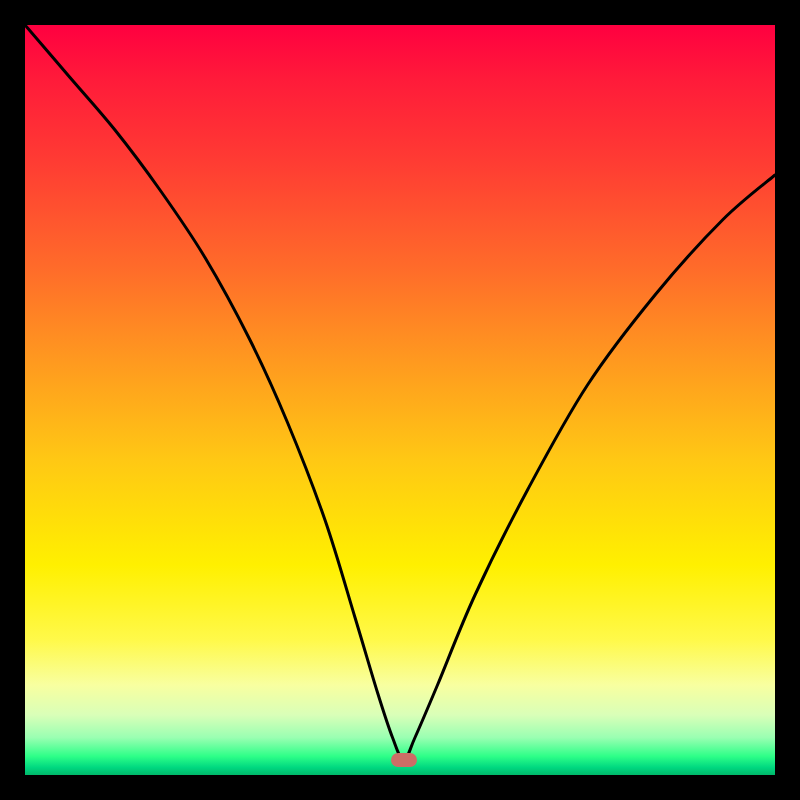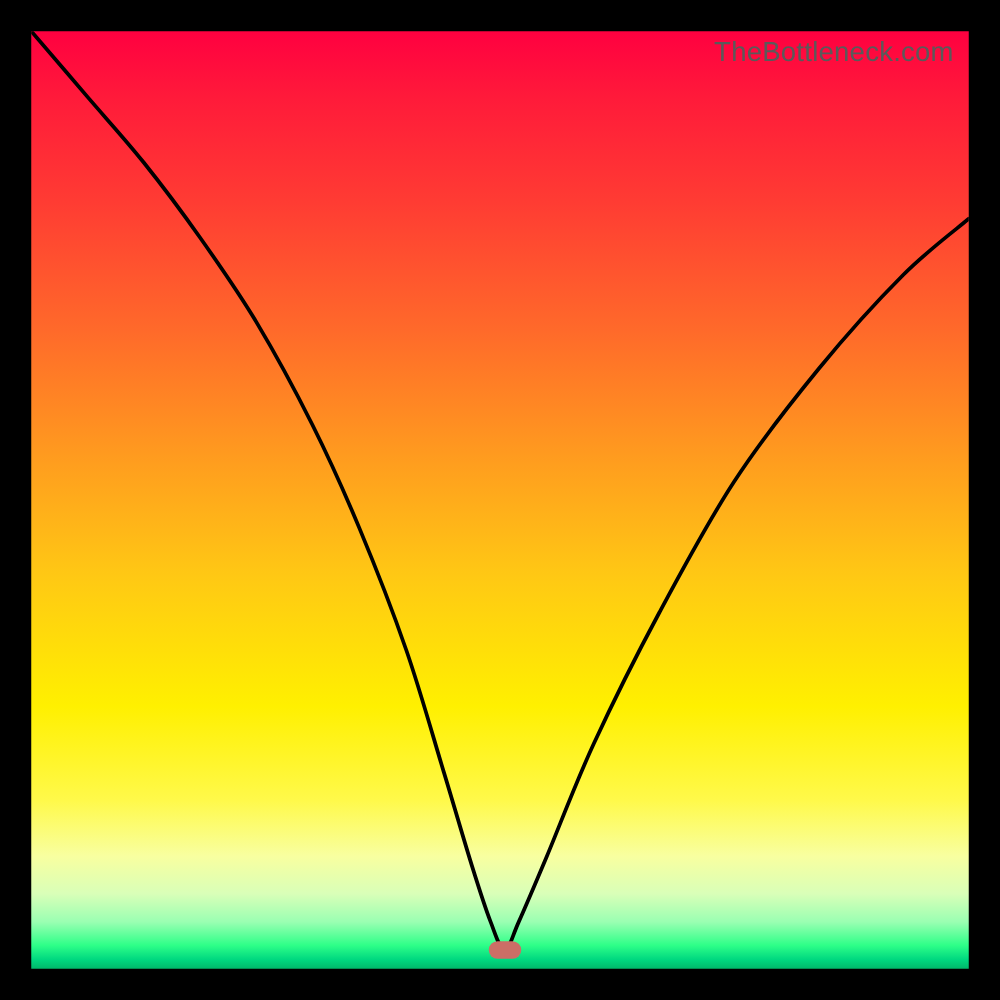--- a/index.html
+++ b/index.html
@@ -69,21 +69,20 @@
     background: #cc6e66;
     transform: translate(-50%, -50%);
     pointer-events: none;
   }
 </style>
 </head>
 <body>
 
 <div class="frame">
   <div class="plot">
-    <div class="watermark">TheBottleneck.com</div>
 
     <svg class="curve" viewBox="0 0 750 750" preserveAspectRatio="none">
       <path id="curve-path" d="M 0 0 C 7.5 8.75 30 35 45 52.5 C 60 70 75 86.25 90 105 C 105 123.75 120 143.75 135 165 C 150 186.25 165 207.5 180 232.5 C 195 257.5 211.25 287.50000000000006 225 315.00000000000006 C 238.75 342.50000000000006 250 367.5 262.5 397.5 C 275 427.5 288.75 462.5 300 495 C 311.25 527.5 321.25 563.75 330 592.5 C 338.75 621.25 346.25 647.5 352.5 667.5 C 358.75 687.5 363.125 701.25 367.5 712.5 C 371.875 723.75 375 735 378.75 735 C 382.5 735 384.375 725 390 712.5 C 395.625 700 402.50000000000006 683.75 412.50000000000006 660 C 422.50000000000006 636.25 435 602.5 450 570 C 465 537.5 483.75000000000006 500 502.50000000000006 465 C 521.25 430 541.25 392.5 562.5 360 C 583.75 327.5 607.5 297.5 630 270 C 652.5 242.5 677.5 215 697.5 195 C 717.5 175 741.25 157.5 750 150" stroke="#000000" stroke-width="3" fill="none" stroke-linecap="round" stroke-linejoin="round"></path>
     </svg>
 
     <div class="marker" id="min-marker" style="left: 378.75px; top: 735px; background: rgb(204, 110, 102);"></div>
   </div>
 </div>
 
 </body></html>

